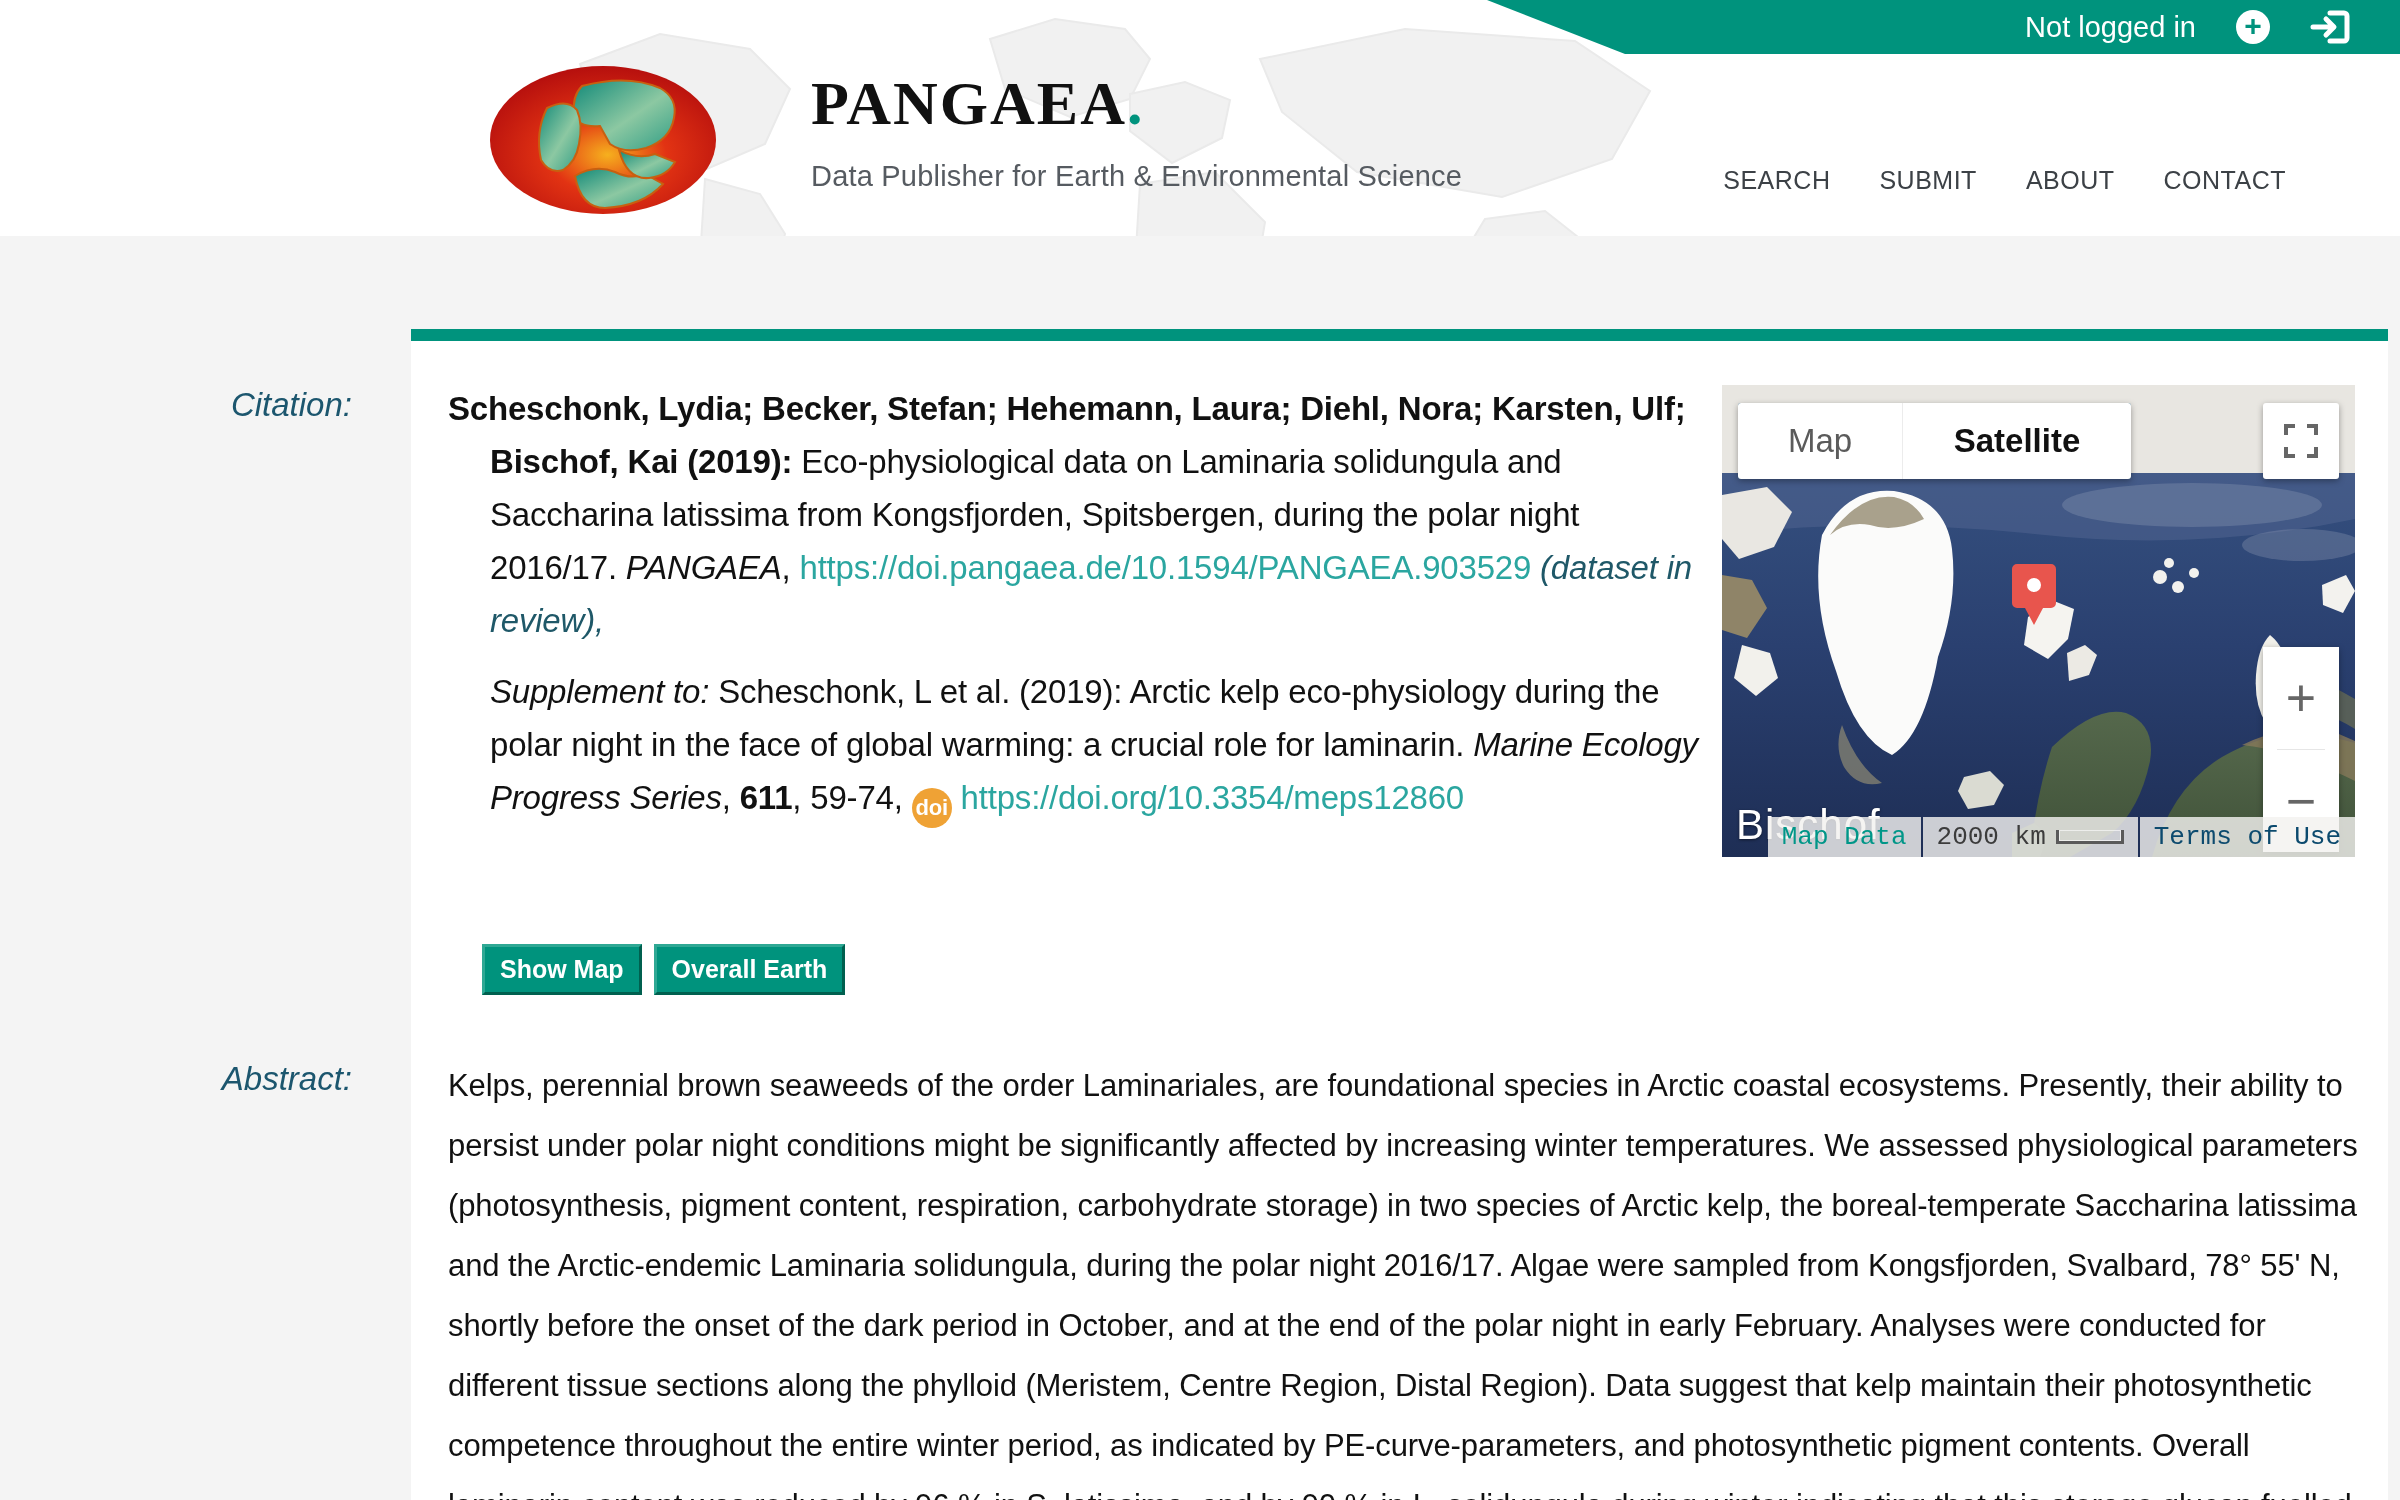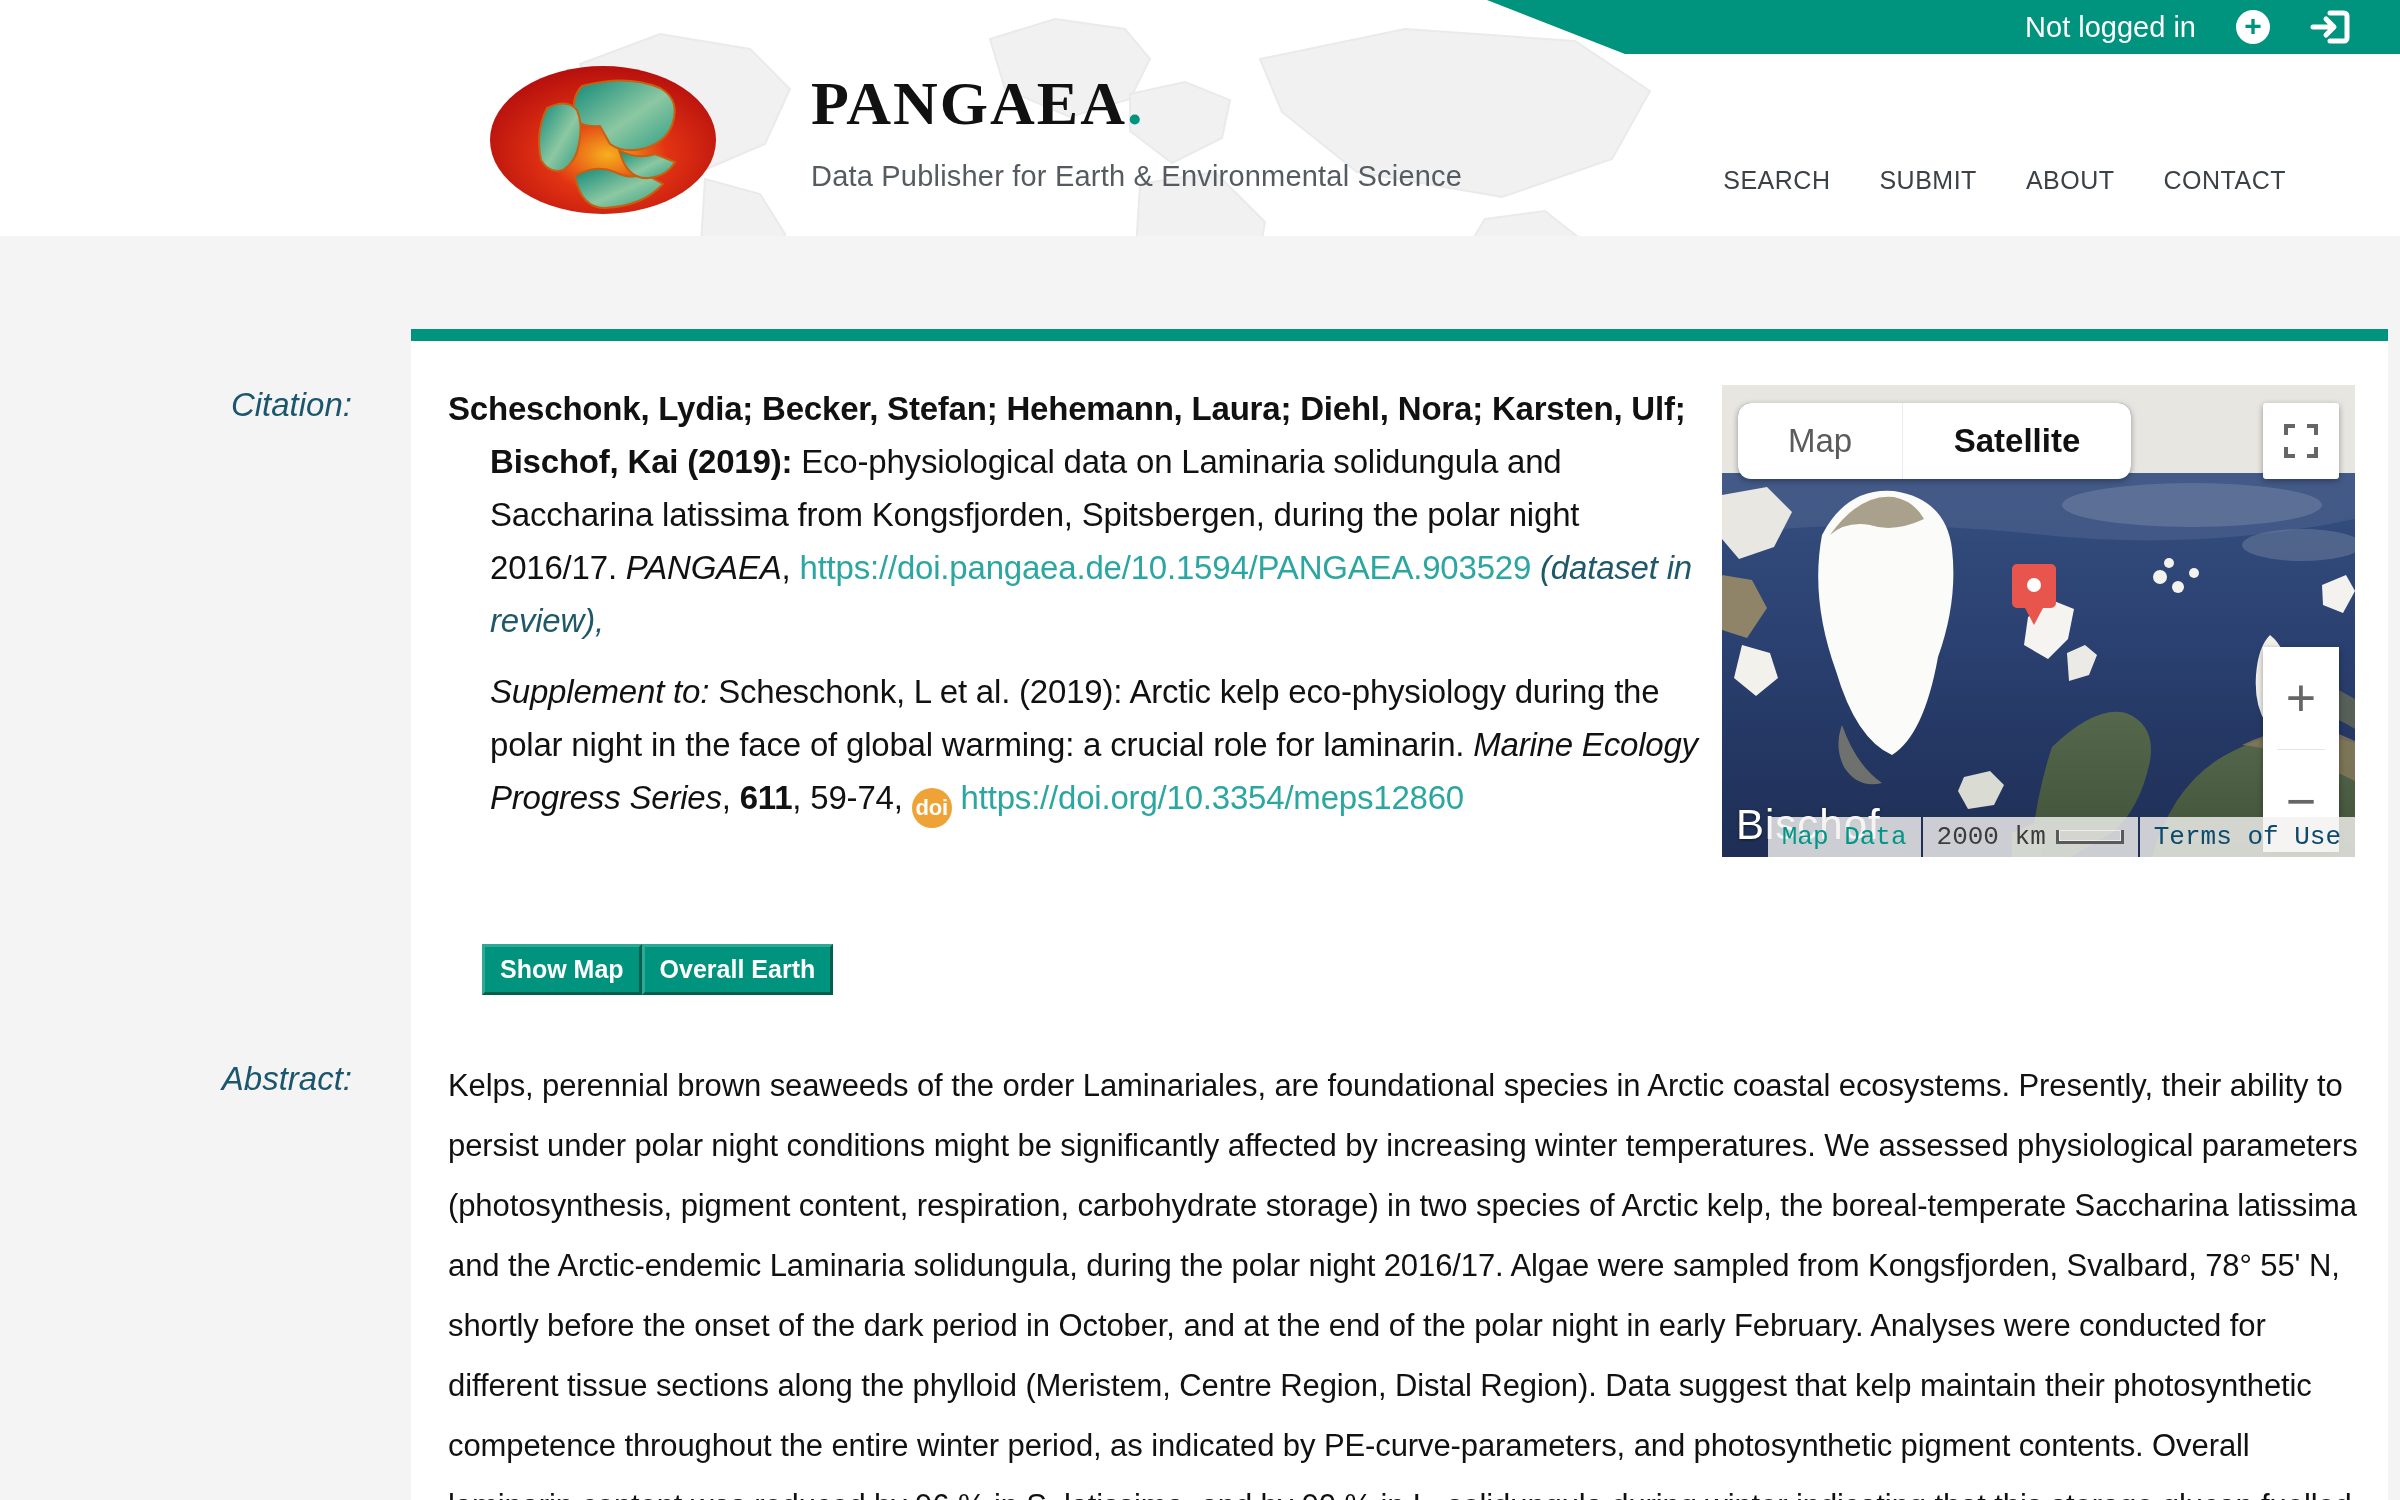--- a/index.html
+++ b/index.html
@@ -42,30 +42,30 @@
   .cite-p1{padding-left:42px;text-indent:-42px;margin:0;}
   .cite-p2{margin:18px 0 0 42px;}
   .b{font-weight:bold;}
   .i{font-style:italic;}
   .teal-link{color:#2BA6A0;text-decoration:none;cursor:pointer;}
   .review-note{font-style:italic;color:#1F5868;}
   .doi-badge{display:inline-block;width:40px;height:40px;border-radius:50%;background:#EFA235;
              color:#fff;font-weight:bold;font-size:22px;line-height:40px;text-align:center;
              vertical-align:-6px;cursor:pointer;}
 
-  .action-row{position:absolute;left:482px;top:708px;display:flex;gap:0;justify-content:space-between;}
+  .action-row{position:absolute;left:482px;top:708px;display:flex;gap:12px;justify-content:space-between;}
   .teal-btn{background:#00937D;color:#fff;font-weight:bold;font-size:25px;padding:8px 15px;
             border-top:3px solid #2FA894;border-left:3px solid #2FA894;
             border-bottom:3px solid #00604F;border-right:3px solid #00604F;cursor:pointer;
             font-family:"Liberation Sans",sans-serif;}
 
   
   .map{position:absolute;left:1722px;top:149px;width:633px;height:472px;overflow:hidden;background:#e8e6e1;}
   .map svg.basemap{position:absolute;inset:0;}
-  .map-type{position:absolute;left:16px;top:18px;display:flex;background:#0c4a6e;border-radius:13px;
+  .map-type{position:absolute;left:16px;top:18px;display:flex;background:#0c4a6e;border-radius:3px;
             box-shadow:0 2px 6px rgba(0,0,0,.35);overflow:hidden;text-align:center;}
   .map-type-btn{height:76px;display:flex;align-items:center;justify-content:center;font-size:33px;cursor:pointer;background:#fff;}
   .mt-map{width:164px;color:#5b5b5b;border-right:1px solid #ececec;}
   .mt-sat{width:228px;color:#111;font-weight:bold;}
   .fullscreen-btn{position:absolute;right:16px;top:18px;width:76px;height:76px;background:#fff;border-radius:3px;
                   box-shadow:0 2px 6px rgba(0,0,0,.35);display:flex;align-items:center;justify-content:center;cursor:pointer;}
   .zoomctrl{position:absolute;right:16px;top:262px;width:76px;background:#fff;border-radius:3px;
             box-shadow:0 2px 6px rgba(0,0,0,.35);display:flex;flex-direction:column;align-items:center;}
   .zoom-btn{width:76px;height:102px;display:flex;align-items:center;justify-content:center;
             font-size:52px;color:#666;cursor:pointer;background:#fff;border:none;}

